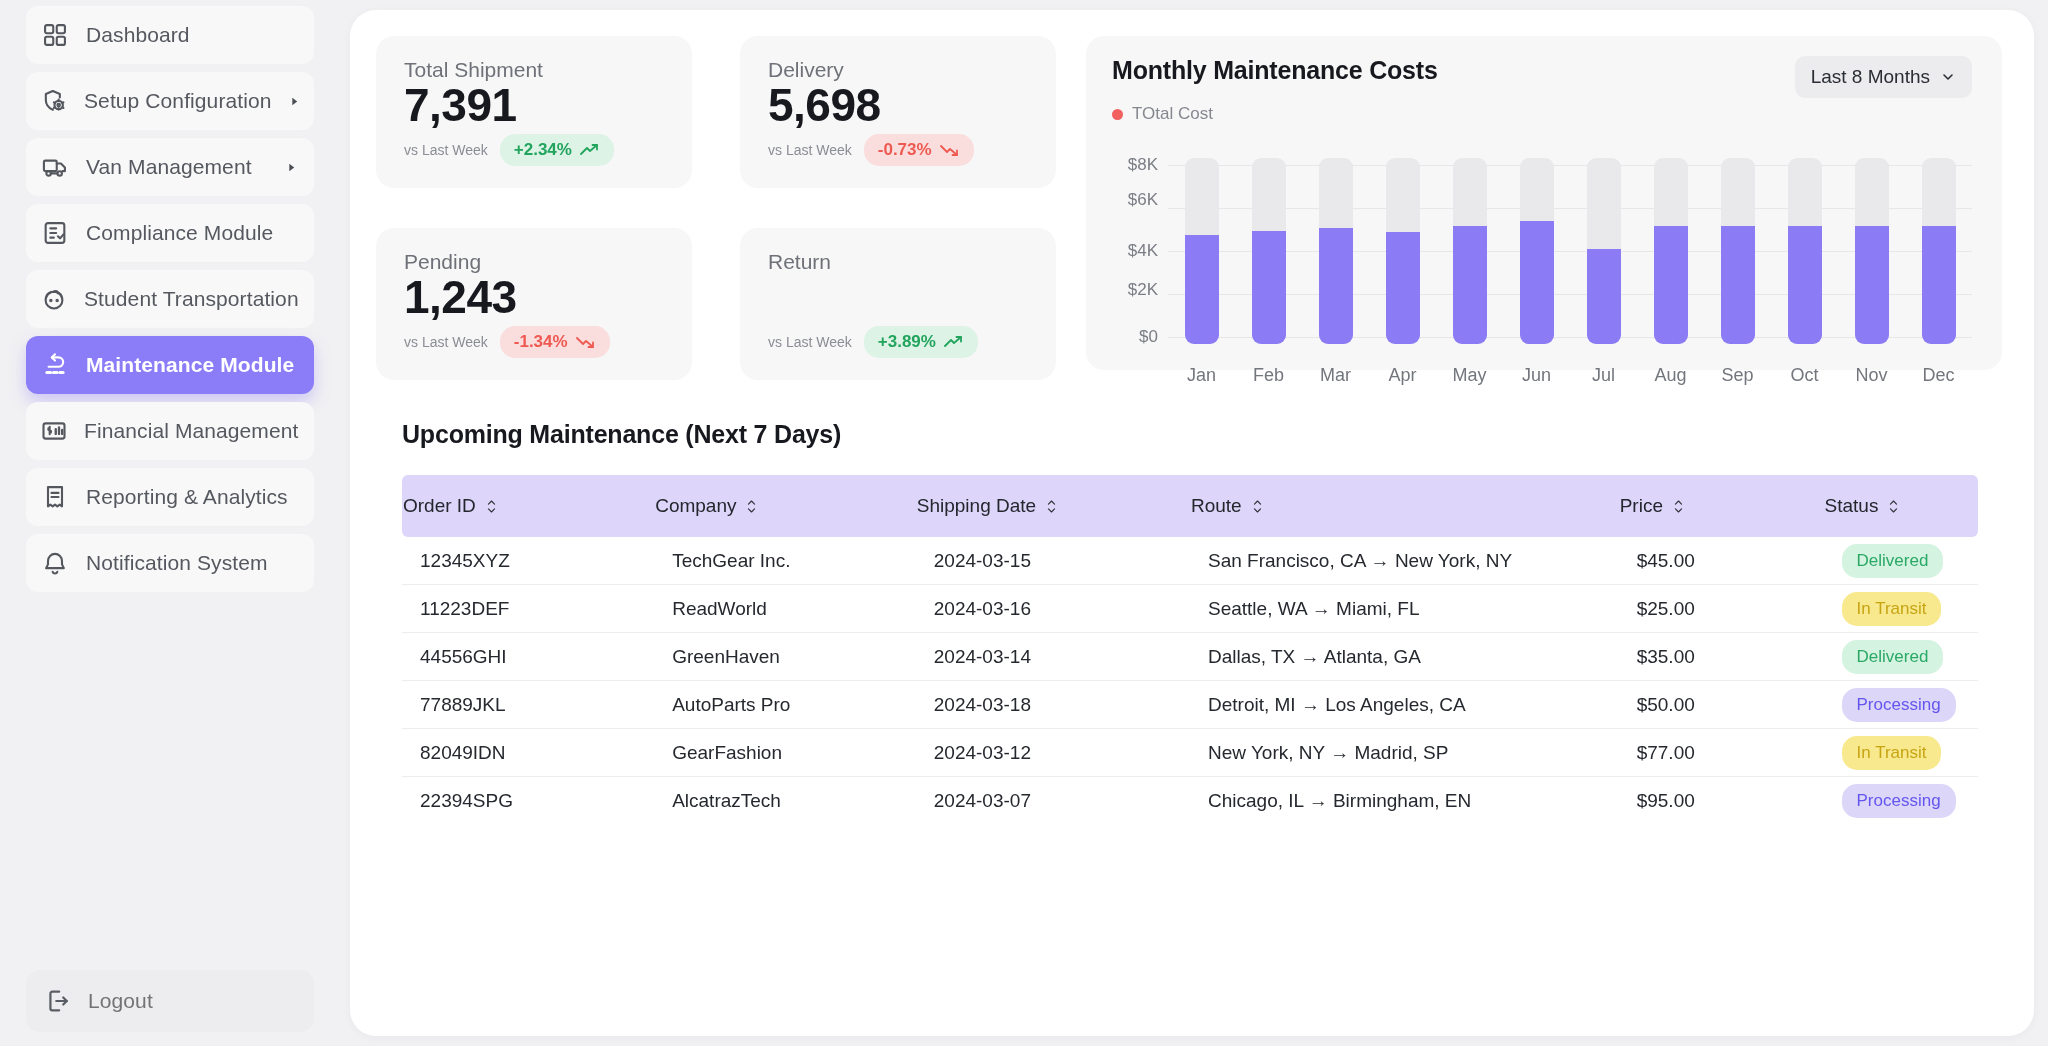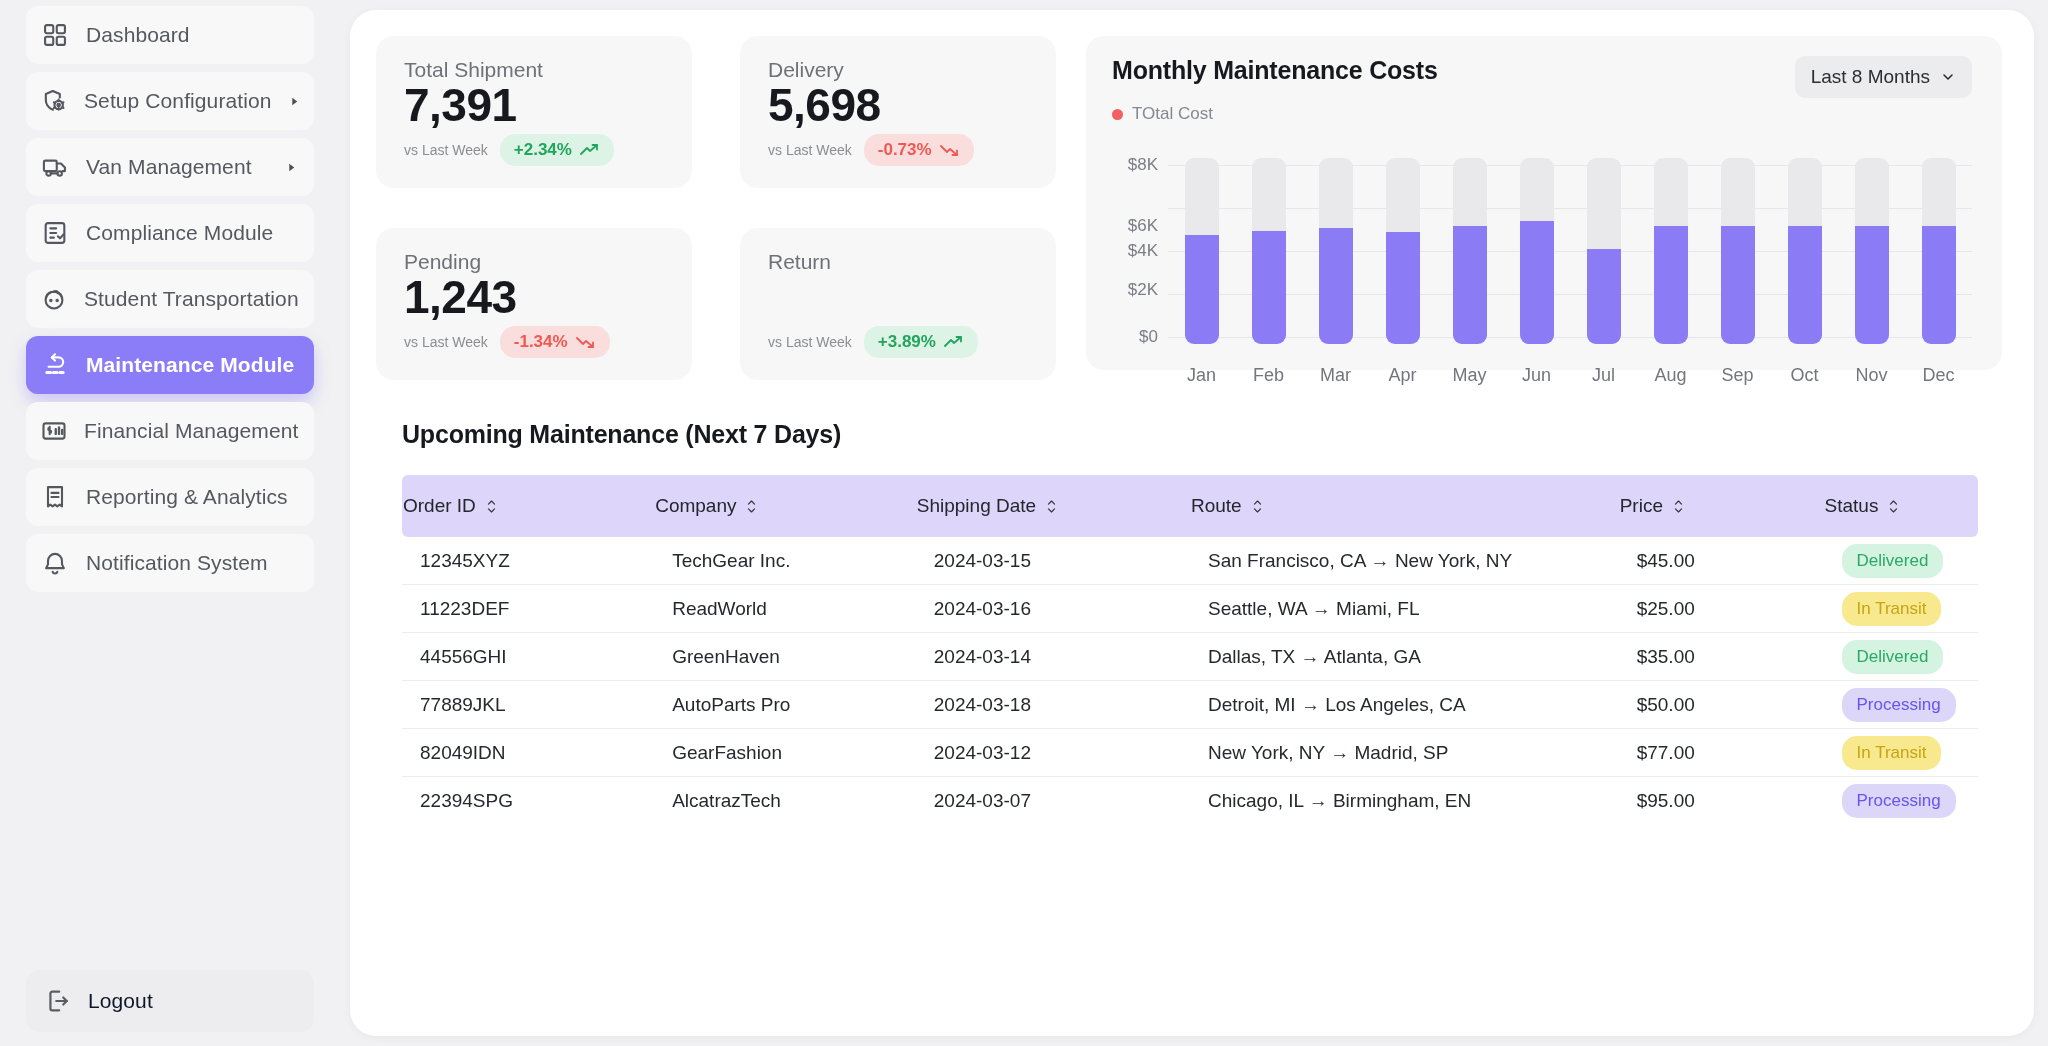--- a/index.html
+++ b/index.html
@@ -15,21 +15,21 @@
   .nav-item .icon svg { width:28px; height:28px; }
   .nav-label { font-size:21px; color:#55585f; font-weight:500; letter-spacing:.1px; white-space:nowrap; }
   .nav-chevron { margin-left:auto; color:#4c4f55; display:flex; }
   .nav-item.active { background:#8b7cf7; box-shadow:0 8px 16px rgba(139,124,247,.35); }
   .nav-item.active .icon { color:#ffffff; }
   .nav-item.active .nav-label { color:#ffffff; font-weight:700; }
   .sidebar-spacer { flex:1; }
   .logout-btn { display:flex; align-items:center; gap:16px; height:62px; padding:0 18px;
                 border-radius:14px; background:#ededef; cursor:pointer; }
   .logout-btn .icon { width:28px; height:28px; color:#5a5d63; display:flex; }
-  .logout-btn .nav-label { color:#0f172a; }
+  .logout-btn .nav-label { color:#737373; }
 
   
   .main { flex:1; margin:10px 14px 10px 0; background:#ffffff; border-radius:26px;
           padding:26px 32px 20px 26px; display:flex; flex-direction:column; overflow:hidden;
           box-shadow:0 2px 10px rgba(0,0,0,.04); }
   .top-row { display:flex; gap:30px; }
 
   .stats-grid { display:grid; grid-template-columns:316px 316px; grid-auto-rows:152px; gap:40px 48px; }
   .stat-card { background:#f7f7f8; border-radius:18px; padding:22px 28px; display:flex;
                flex-direction:column; justify-content:space-between; }
@@ -285,21 +285,21 @@
         </div>
         <div class="legend-row">
           <span class="legend-dot" id="legend-dot" style="background: rgb(242, 96, 95);"></span>
           <span class="legend-label">TOtal Cost</span>
         </div>
         <div class="plot-row">
           <div class="ylabels" id="ylabels">
               <span style="bottom: 9px;">$0</span>
               <span style="bottom: 56px;">$2K</span>
               <span style="bottom: 95px;">$4K</span>
-              <span style="bottom: 120px; margin-top: 33px;">$6K</span>
+              <span style="bottom: 146px; margin-top: 33px;">$6K</span>
               <span style="bottom: 181px;">$8K</span>
             </div>
           <div class="plot-area" id="plot-area">
               <div class="gridline" style="bottom: 18px;"></div>
               <div class="gridline" style="bottom: 61px;"></div>
               <div class="gridline" style="bottom: 104px;"></div>
               <div class="gridline" style="bottom: 147px;"></div>
               <div class="gridline" style="bottom: 190px;"></div>
               <div class="bars">
                 <div class="bar-slot">

